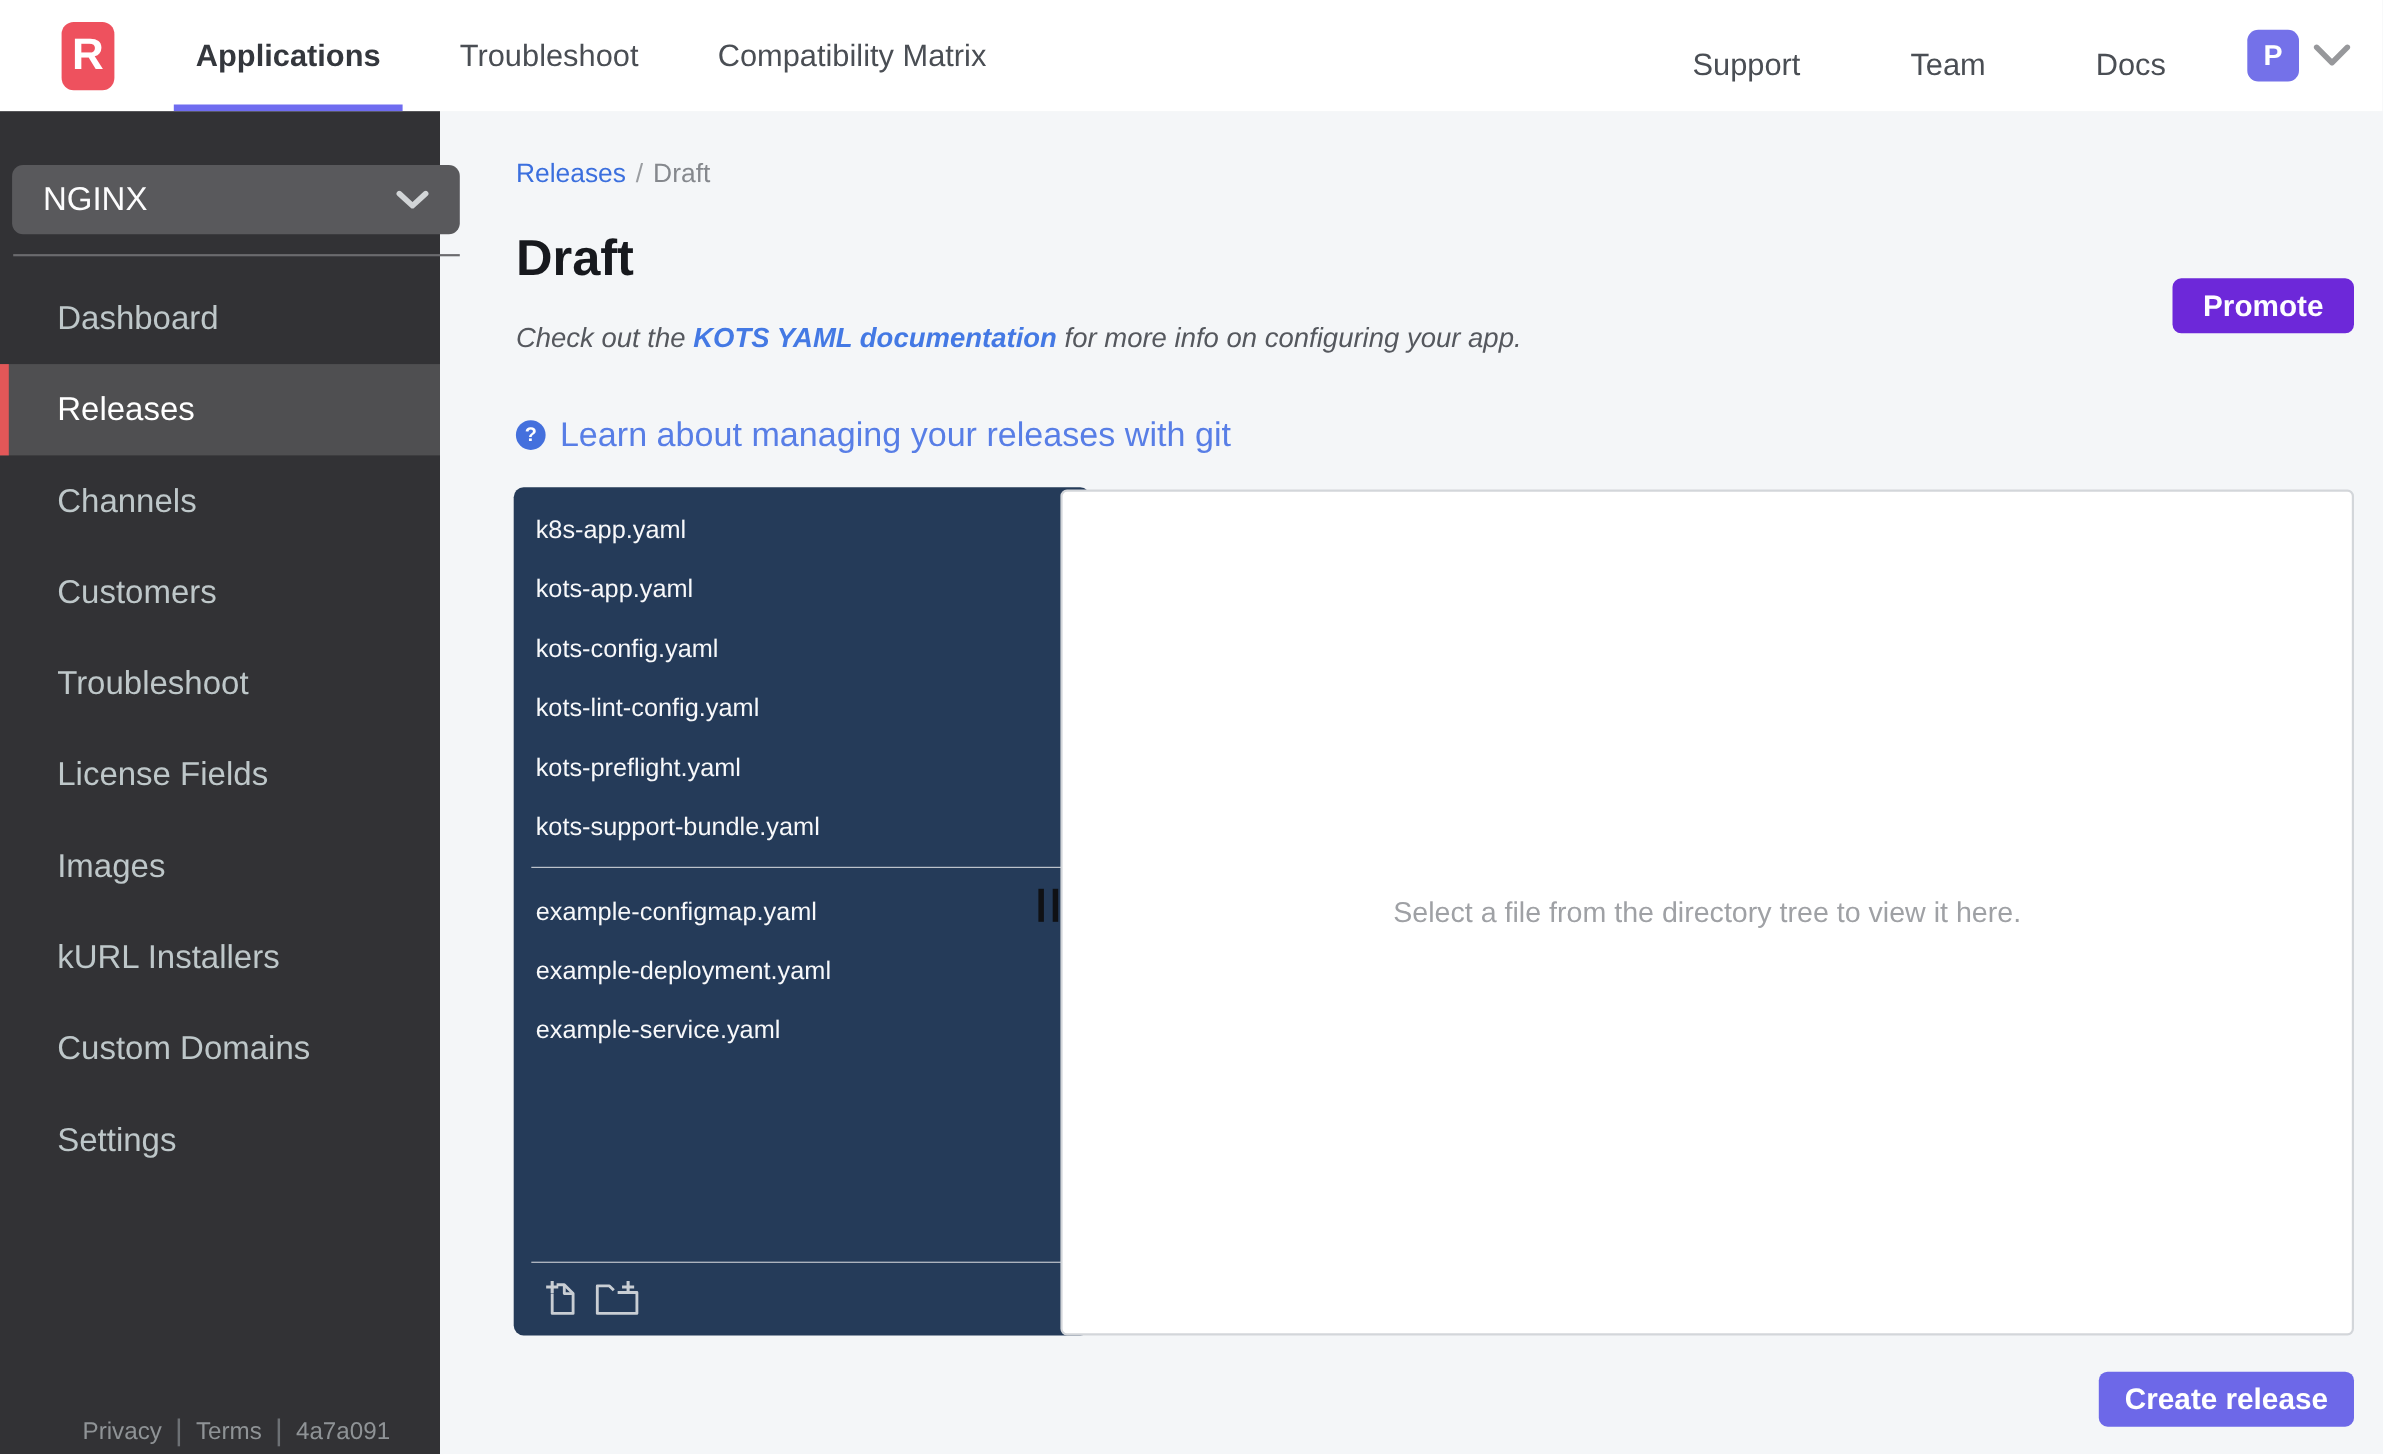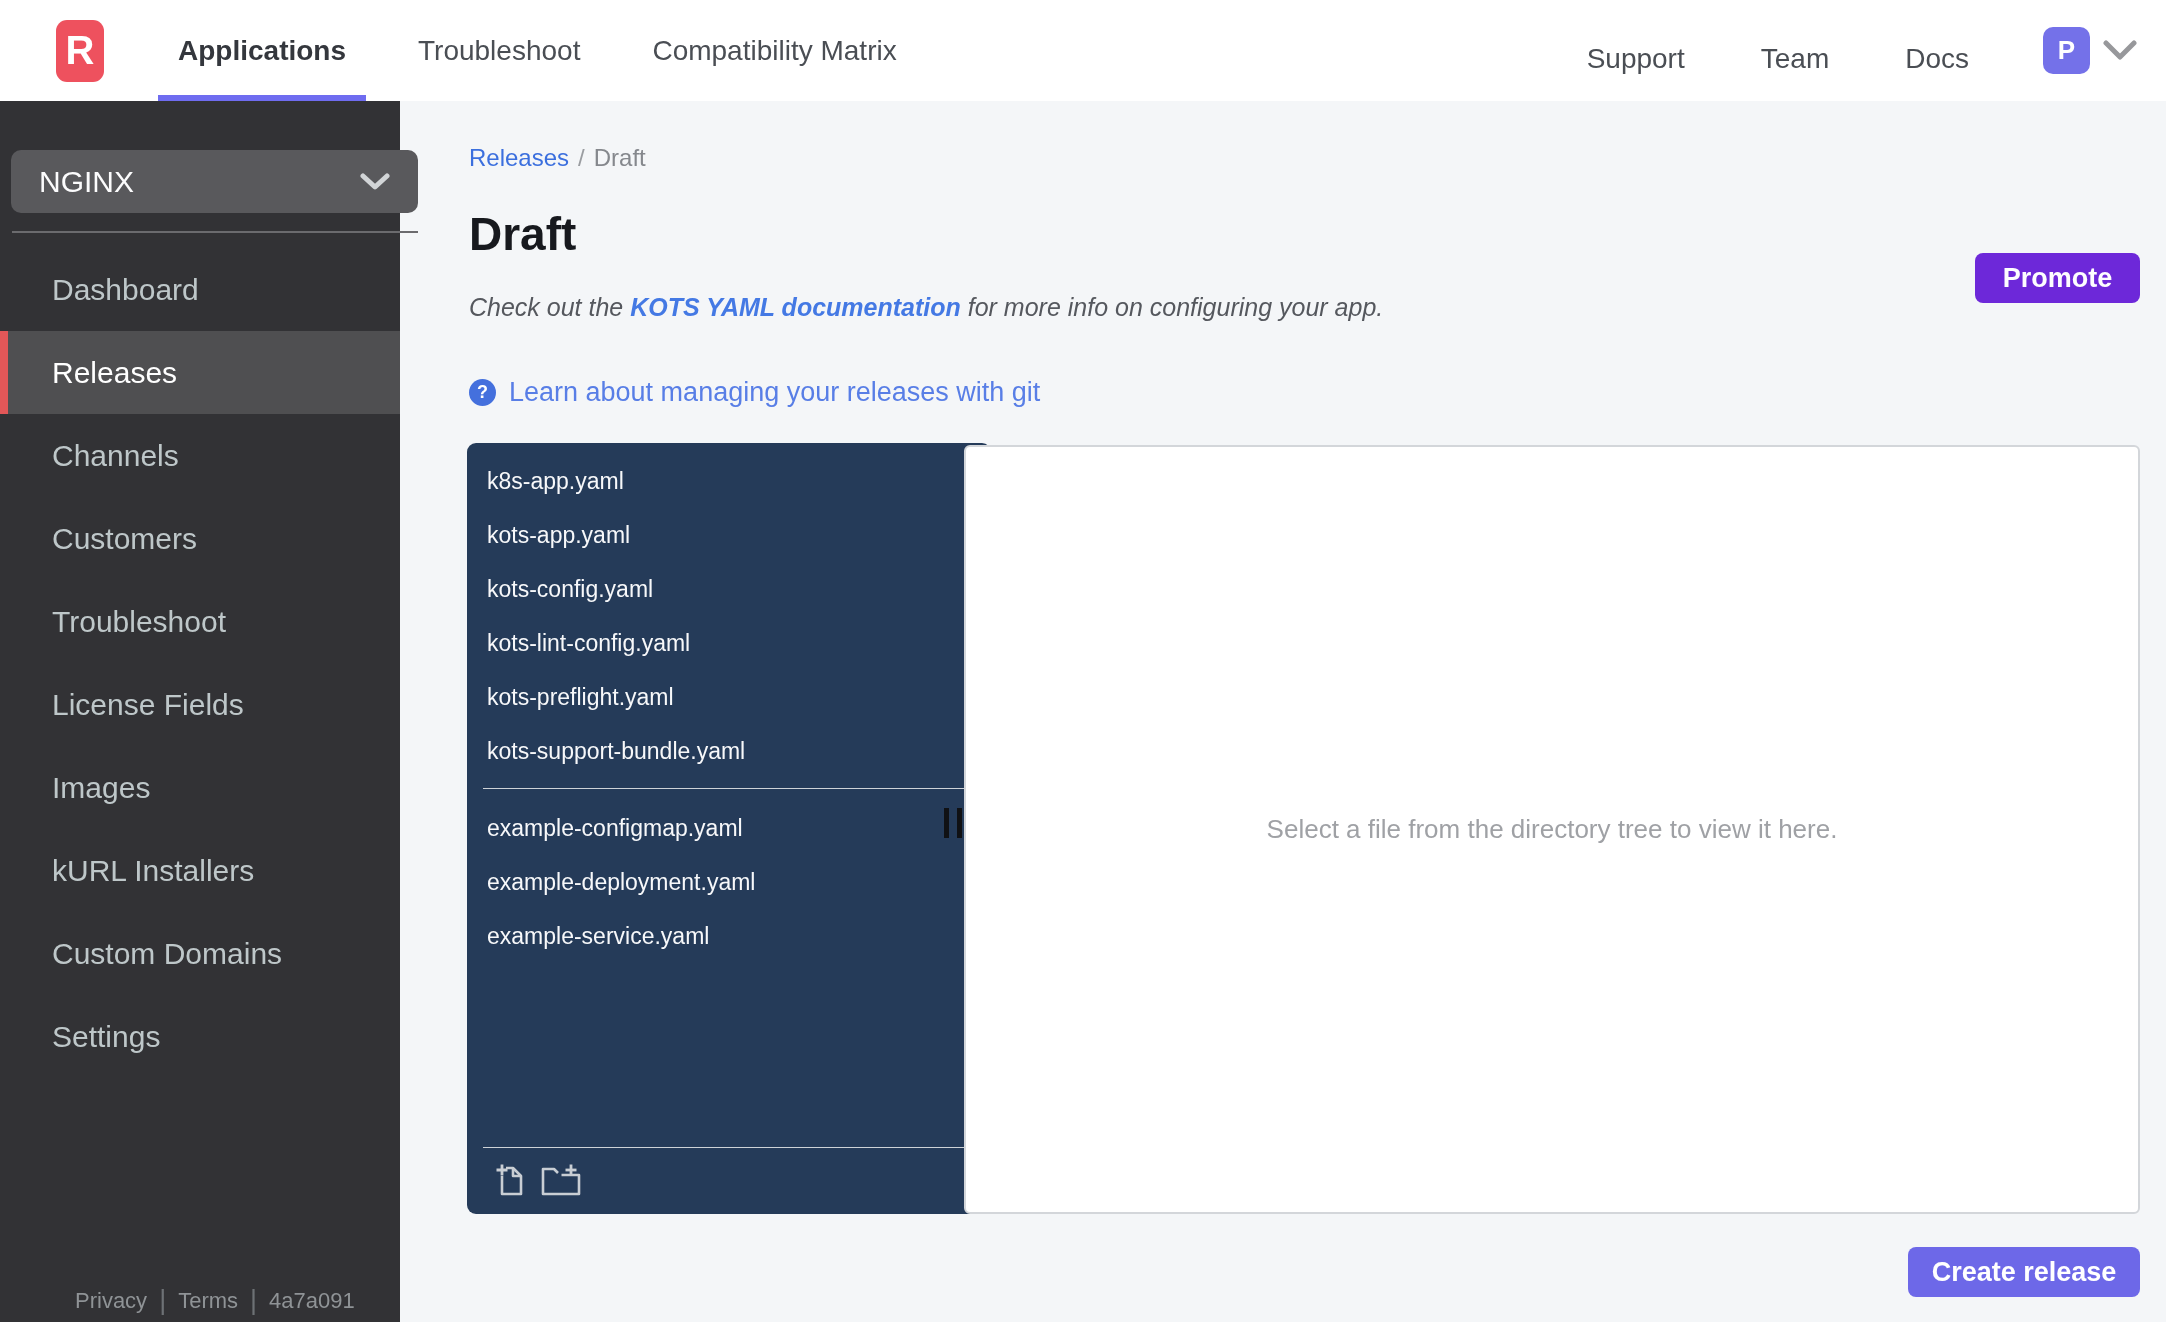--- a/index.html
+++ b/index.html
@@ -26,21 +26,21 @@
   .tab {
     display:flex; align-items:center; position:relative;
     font-size:28px; color:#4a4e54; cursor:pointer; white-space:nowrap;
   }
   .tab.active { color:#34373d; font-weight:700; }
   .tab.active::after {
     content:""; position:absolute; left:-20px; right:-20px; bottom:0;
     height:6px; background:#6f6cf0;
   }
   .header-right { margin-left:auto; display:flex; align-items:center; }
-  .header-links { display:flex; gap:76px; margin-right:74px;margin-top:16px; }
+  .header-links { display:flex; gap:100px; margin-right:74px;margin-top:16px; }
   .hlink { font-size:28px; color:#4a4e54; cursor:pointer; white-space:nowrap; }
   .avatar {
     width:47px; height:47px; border-radius:10px; background:#7471e9;
     display:flex; align-items:center; justify-content:center;
     color:#ffffff; font-size:26px; font-weight:600; cursor:pointer;
   }
   .avatar-chevron { margin-left:13px; margin-right:29px; display:flex; cursor:pointer; }
 
   
   .sidebar {
@@ -96,21 +96,21 @@
   }
   .git-help {
     position:absolute; left:37px; top:276px;
     display:flex; align-items:center; gap:13px; cursor:pointer;
   }
   .q-icon {
     width:27px; height:27px; border-radius:50%; background:#4470dd;
     display:flex; align-items:center; justify-content:center;
     color:#ffffff; font-size:18px; font-weight:700;
   }
-  .git-help .git-label { font-size:27px; color:#587ee6; }
+  .git-help .git-label { font-size:31px; color:#587ee6; }
 
   
   .panels { position:absolute; left:35px; top:342px; width:1673px; height:771px; }
   .file-tree {
     position:absolute; left:0; top:0; width:524px; height:771px;
     background:#253b59; border-radius:9px; overflow:hidden;
   }
   .tree-list { padding-top:11px; }
   .file-row {
     height:54px; display:flex; align-items:center; padding-left:20px;

